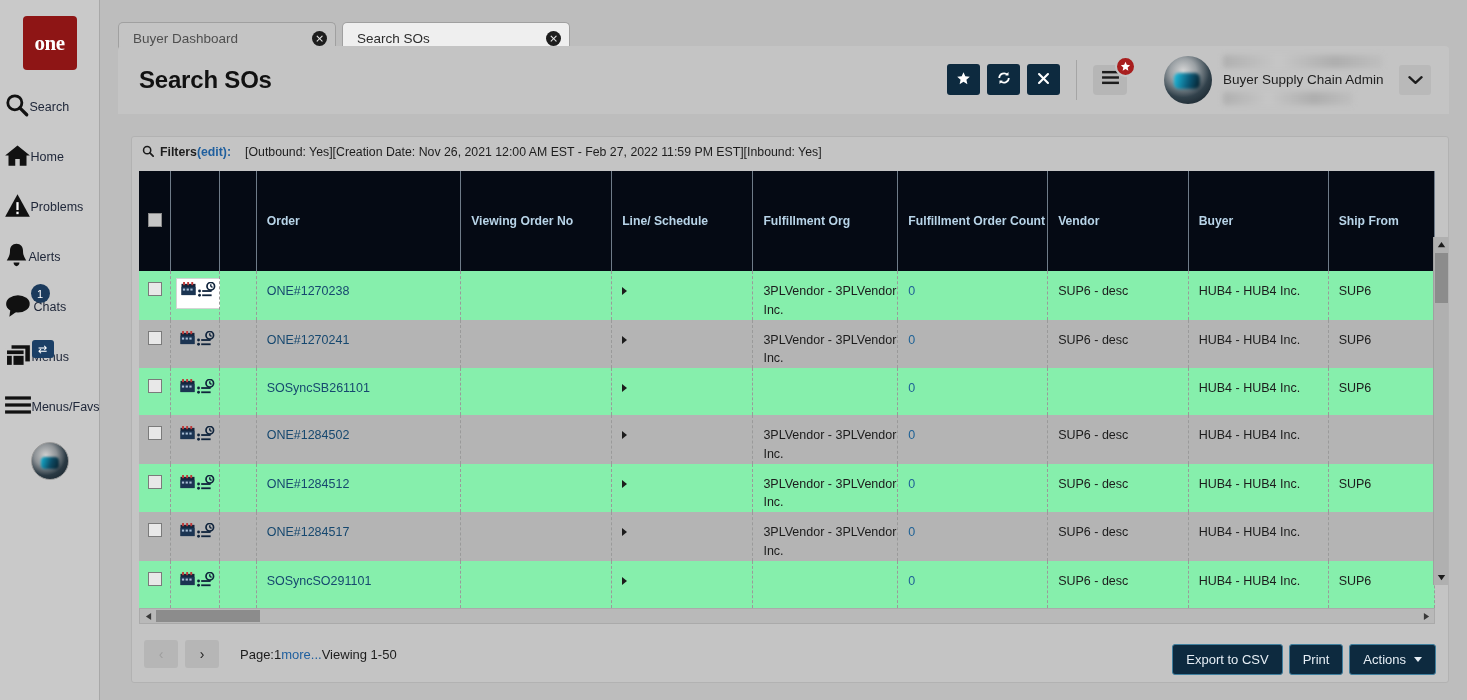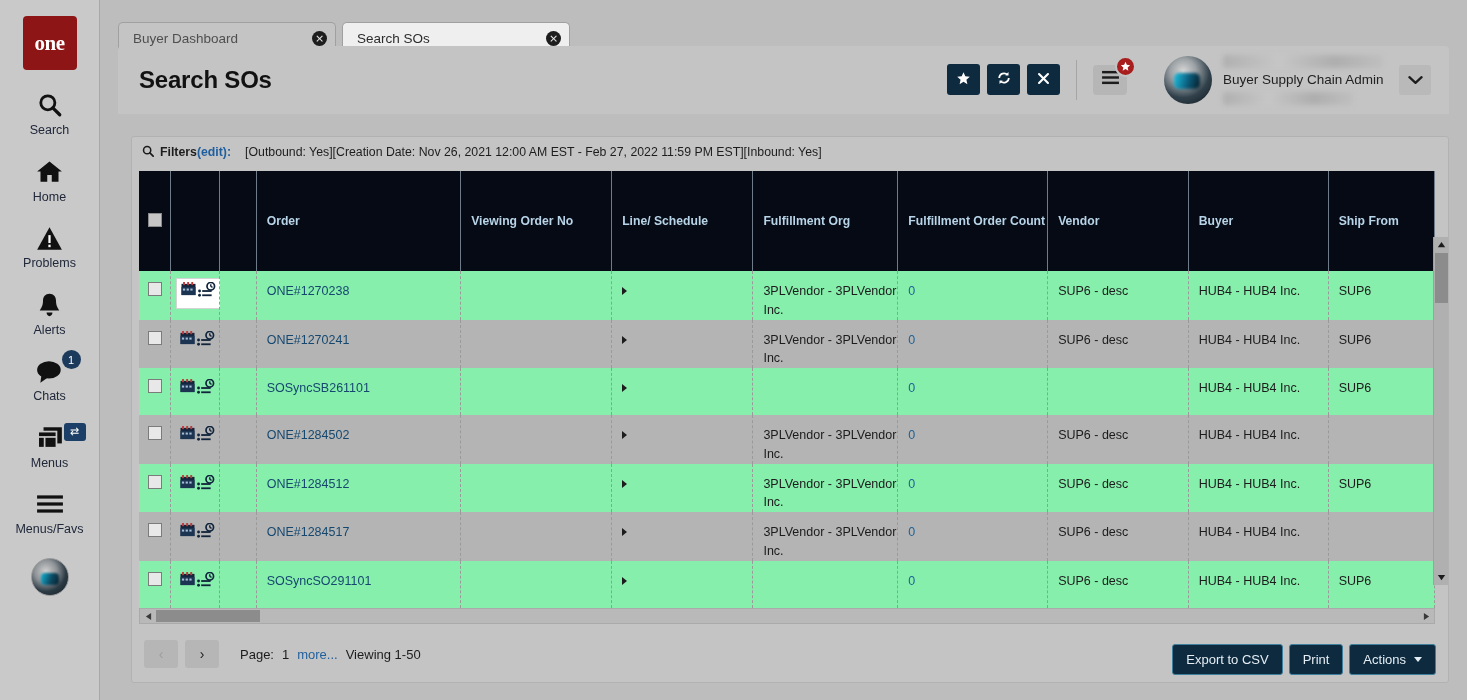--- a/index.html
+++ b/index.html
@@ -20,21 +20,21 @@
   }
   #brand-logo {
     width: 54px; height: 54px; margin-top: 16px;
     background: #8e1515; border-radius: 4px;
     display: flex; align-items: center; justify-content: center;
     color: #fff; font-size: 21px; font-weight: bold; letter-spacing: -0.5px;
     font-family: "Liberation Serif", serif;
   }
   .rail-item {
     width: 92px; margin-top: 20px;
-    display: flex; flex-direction: column; align-items: center;
+    display: flex; align-items: center;
     cursor: pointer; position: relative;
   }
   .rail-icon {
     height: 30px; display: flex; align-items: center; justify-content: center;
     position: relative;
   }
   .rail-label {
     font-size: 12.5px; color: #20283a; margin-top: 4px; line-height: 1;
   }
   .rail-badge {
@@ -235,21 +235,21 @@
   #footer {
     position: absolute; left: 0; bottom: 0; width: 100%; height: 56px;
     display: flex; align-items: center; padding: 0 12px;
   }
   .page-nav-btn {
     width: 34px; height: 28px; border-radius: 3px; background: #b6b6b6;
     display: flex; align-items: center; justify-content: center;
     margin-right: 7px; cursor: pointer; font-size: 14px; color: #1c1c1c;
   }
   .page-nav-btn.disabled { color: #9e9e9e; }
-  #page-info { font-size: 13px; color: #1c1c1c; margin-left: 14px; display: flex; align-items: flex-end; gap: 8px; }
+  #page-info { font-size: 13px; color: #1c1c1c; margin-left: 14px; display: flex; align-items: flex-end; }
   #page-more { color: #1f5f9e; cursor: pointer; }
   #footer-actions { margin-left: auto; display: flex; align-items: flex-start; gap: 6px; margin-top: 11px; }
   .ftr-btn {
     background: #0d2a3f; color: #e6eef5; border: 1px solid #3f7f9e;
     border-radius: 3px; font-size: 13px; padding: 7px 13px;
     cursor: pointer; font-family: "Liberation Sans", sans-serif;
     display: flex; align-items: center; gap: 8px;
   }
   .caret-dn {
     width: 0; height: 0; border-top: 5px solid #e6eef5;

